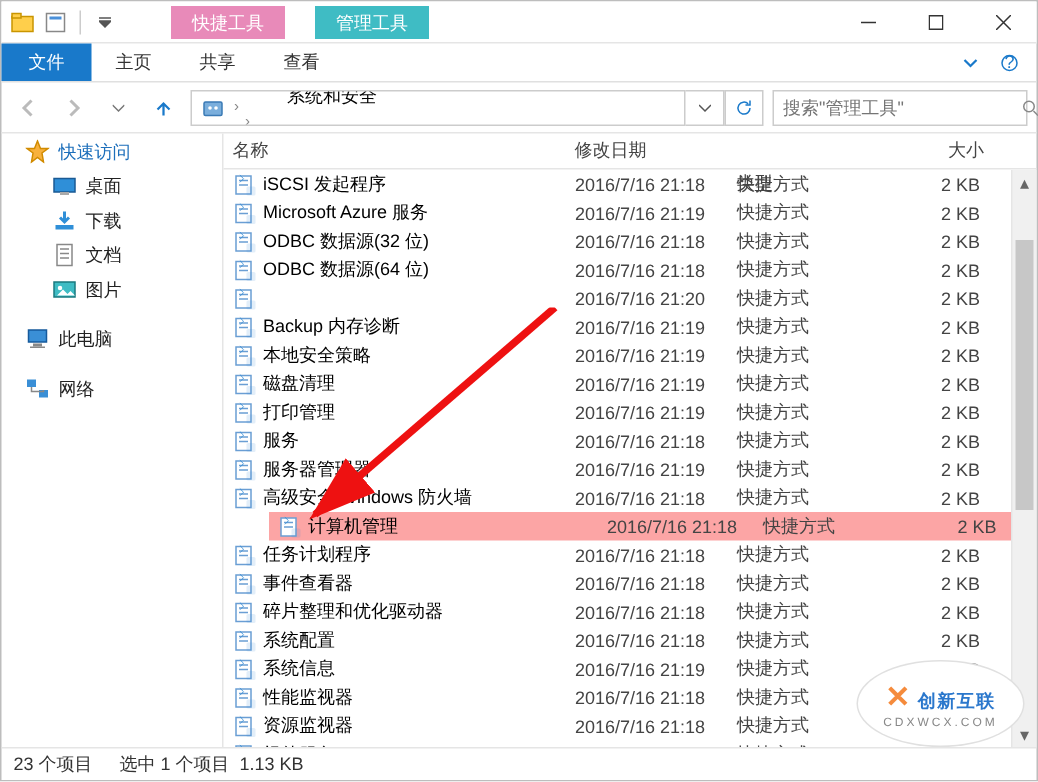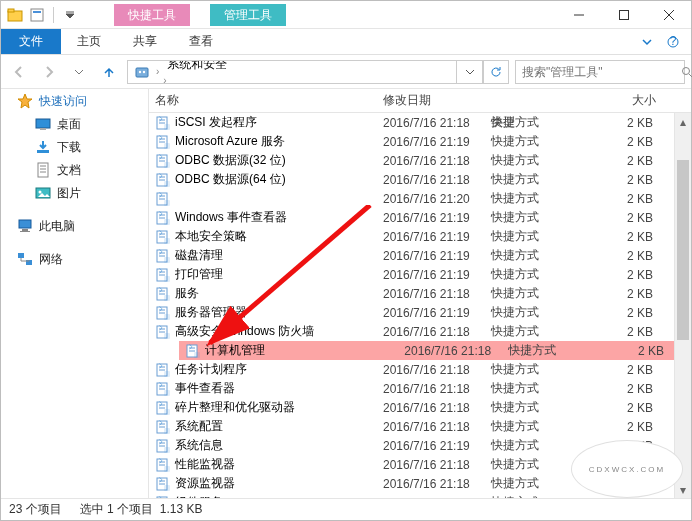--- a/index.html
+++ b/index.html
@@ -28,21 +28,21 @@
 .menu-item.active{border:1px solid #ccc;border-bottom:none;background:#f7f7f7;}
 .menurow .right{flex:1;display:flex;justify-content:flex-end;align-items:center;padding-right:8px;gap:6px;color:#1979ca;}
 .drop-caret{width:20px;height:20px;display:flex;align-items:center;justify-content:center;}
 
 
 .addrrow{height:34px;display:flex;align-items:center;gap:6px;padding:0 6px;border-bottom:1px solid #e5e5e5;}
 .nav-btn{width:24px;height:24px;border-radius:2px;display:flex;align-items:center;justify-content:center;color:#555;}
 .nav-btn.disabled{color:#bbb;}
 .nav-btn.blue{color:#1979ca;}
 .crumb-wrap{flex:1;height:24px;border:1px solid #ccc;display:flex;align-items:center;padding:0 2px;overflow:hidden;}
-.crumb{display:flex;align-items:center;padding:0 6px;height:100%;white-space:nowrap;}
+.crumb{display:flex;align-items:center;padding:0 6px;height:100%;white-space:nowrap;margin-left:24px;}
 .crumb-sep{color:#888;padding:0 2px;font-size:10px;}
 .refresh-box{width:26px;height:24px;border:1px solid #ccc;border-left:none;display:flex;align-items:center;justify-content:center;color:#1979ca;}
 .searchbox{width:170px;height:24px;border:1px solid #ccc;display:flex;align-items:center;padding:0 6px;color:#888;gap:4px;}
 .searchbox input{border:none;outline:none;flex:1;font-size:12px;color:#000;background:transparent;}
 
 
 .panes{flex:1;display:flex;min-height:0;}
 .nav{width:148px;border-right:1px solid #e5e5e5;padding:4px 0;overflow-y:auto;}
 .nav-item{display:flex;align-items:flex-start;height:23px;padding-left:16px;gap:6px;color:#222;}
 .nav-item.child{padding-left:34px;}
@@ -379,21 +379,21 @@
             <div class="row">
               <div class="c1">
                 <span class="r-ico">
                   <svg width="16" height="16">
                     <rect x="2" y="2" width="10" height="12" fill="#fff" stroke="#6a9ed4"></rect>
                     <path d="M4 5h6M4 8h6" stroke="#6a9ed4"></path>
                     <path d="M11 9l4 4-4 4" transform="translate(-2,-4) scale(0.6)" stroke="#3a8fd6" fill="none"></path>
                     <rect x="9" y="9" width="6" height="6" rx="1" fill="#3a8fd6" opacity="0.15"></rect>
                   </svg>
                 </span>
-                <span>Windows 事件查看器</span>
+                <span>Backup 内存诊断</span>
               </div>
               <div class="c2">2016/7/16 21:19</div>
               <div class="c3">快捷方式</div>
               <div class="c4">2 KB</div>
             </div>
             <div class="row">
               <div class="c1">
                 <span class="r-ico">
                   <svg width="16" height="16">
                     <rect x="2" y="2" width="10" height="12" fill="#fff" stroke="#6a9ed4"></rect>
@@ -653,14 +653,15 @@
 <svg class="arrow-annot" width="180" height="160">
   <defs>
       <marker id="ah" markerWidth="10" markerHeight="10" refX="8" refY="3" orient="auto">
         <path d="M0 0L9 3L0 6z" fill="#e11"></path>
       </marker>
     </defs>
   <line x1="170" y1="0" x2="10" y2="138" stroke="#e11" stroke-width="5" marker-end="url(#ah)"></line>
 </svg>
 
 <div class="watermark">
+  <div><span class="x">✕</span><span>创新互联</span></div>
   <div class="sub">CDXWCX.COM</div>
 </div>
 
 </body></html>

